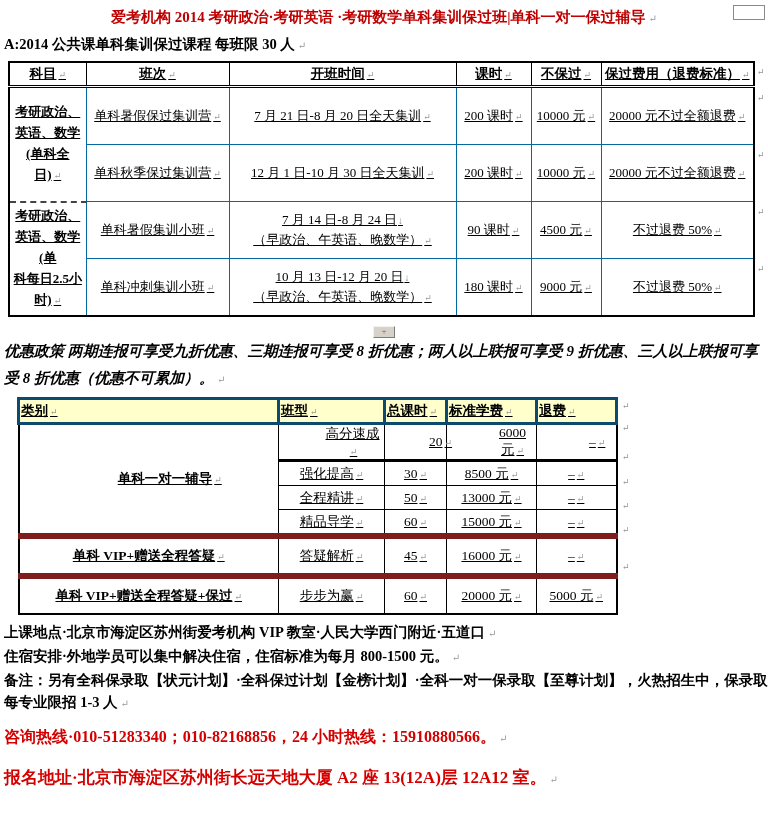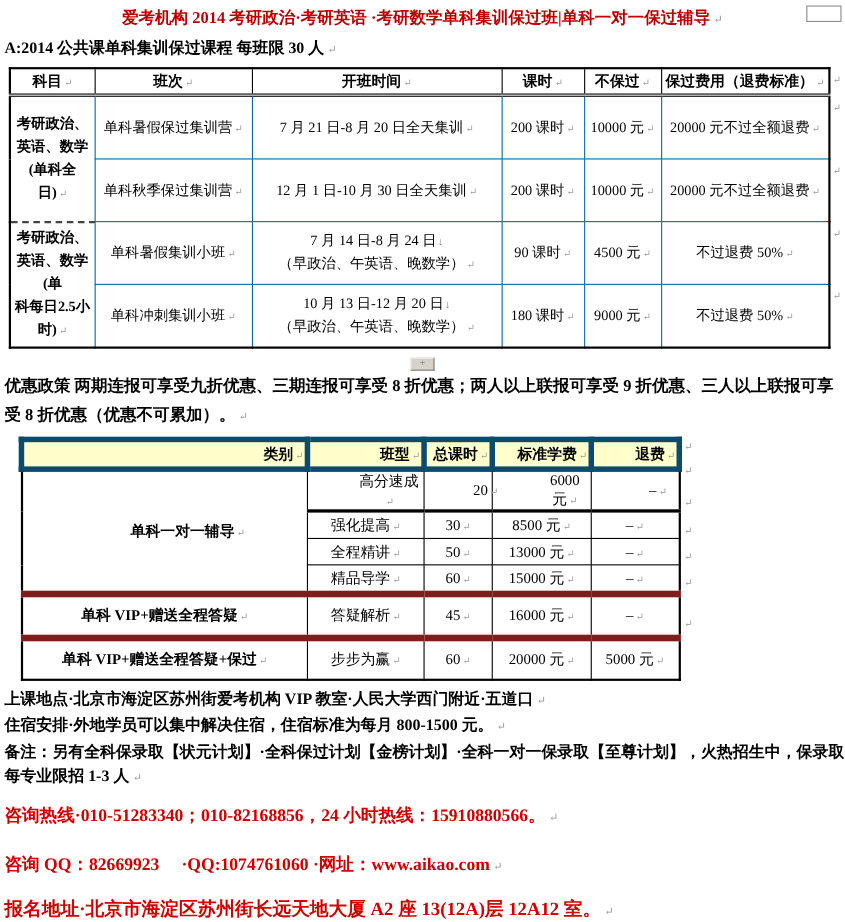--- a/index.html
+++ b/index.html
@@ -13,35 +13,35 @@
   .title{margin:7px 10px 0 10px;text-align:center;font-size:15px;font-weight:bold;color:#bf0000;line-height:20px;}
   .heading{margin:5px 0 0 4px;font-size:14.5px;font-weight:bold;line-height:20px;}
   
   .pm::after{content:"\21B5";color:#979797;font-size:10px;font-weight:normal;margin-left:3px;}
   .cm::after{content:"\21B5";color:#9a9a9a;font-size:9px;font-weight:normal;margin-left:2px;}
   .dm::after{content:"\2193";color:#8a8a8a;font-size:10px;font-weight:normal;margin-left:1px;}
   .rowmark{position:absolute;font-size:9px;color:#979797;}
   .rowmark::after{content:"\21B5";}
   
   .tawrap{position:relative;margin-top:5px;}
-  table{border-collapse:collapse;table-layout:fixed;}
+  table{border-collapse:collapse;table-layout:fixed;text-decoration:underline;}
   .ta{margin-left:8px;width:745px;border:2px solid #000;font-size:13px;}
   .ta th{border:1px solid #000;border-bottom:3px double #000;height:22px;font-size:13.5px;font-weight:bold;text-align:center;padding:0 2px;}
   .ta td{border:1px solid #0369a1;height:56px;text-align:center;vertical-align:middle;padding:0 3px;line-height:19px;}
   .ta td.subj{font-weight:bold;line-height:21px;}
   .ta tr.dashed-top td.subj{border-top:2px dashed #444;}
   .ta{border-bottom:2px solid #000;}
   
   .handle-row{height:13px;margin-top:3px;text-align:center;}
   .handle{display:inline-block;width:20px;height:10px;background:#d6d2ca;border:1px solid;border-color:#f4f2ee #7e7c78 #7e7c78 #f4f2ee;line-height:8px;font-size:9px;color:#6e6c68;}
-  .discount{margin:7px 4px 0 4px;font-size:15px;font-weight:bold;line-height:27px;}
+  .discount{margin:7px 4px 0 4px;font-size:15px;font-weight:bold;line-height:27px;font-style:italic;}
   
   .tbwrap{position:relative;margin-top:9px;}
   .tb{margin-left:17px;width:598px;border:2px solid #000;font-size:13.5px;}
-  .tb th{border:5px solid #0c4a6e;background:#ffffcc;height:20px;font-weight:bold;text-align:right;}
+  .tb th{border:3px solid #0c4a6e;background:#ffffcc;height:20px;font-weight:bold;text-align:left;}
   .tb td{border:1px solid #000;text-align:center;vertical-align:middle;padding:0 2px;}
   .tb td.cat{font-weight:bold;}
   .tb tr.h1 td{height:26px;padding-left:44px;}
   .tb tr.h2 td{height:23px;}
   .tb tr.h3 td{height:34px;}
   .tb tr.thick3 td{border-top:3px solid #000;}
   .tb tr.thick2 td{border-top:6px solid #7f1d1d;}
   .notes{margin:6px 0 0 4px;font-size:14.5px;font-weight:bold;line-height:22px;}
   .notes p{margin:0;}
   .red1{margin:12px 0 0 4px;font-size:16px;font-weight:bold;color:#d40000;}
@@ -207,16 +207,15 @@
     <div class="rowmark" style="top:165px;left:622px"></div>
   </div>
 
   <div class="notes">
     <p class="pm">上课地点·北京市海淀区苏州街爱考机构 VIP 教室·人民大学西门附近·五道口</p>
     <p class="pm">住宿安排·外地学员可以集中解决住宿，住宿标准为每月 800-1500 元。</p>
     <p class="pm">备注：另有全科保录取【状元计划】·全科保过计划【金榜计划】·全科一对一保录取【至尊计划】，火热招生中，保录取每专业限招 1-3 人</p>
   </div>
 
   <p class="red1 pm">咨询热线·010-51283340；010-82168856，24 小时热线：15910880566。</p>
-  <p class="red2 pm">咨询 QQ：82669923 　·QQ:1074761060 ·网址：www.aikao.com</p>
   <p class="red3 pm">报名地址·北京市海淀区苏州街长远天地大厦 A2 座 13(12A)层 12A12 室。</p>
 
 </div>
 
 </body></html>

